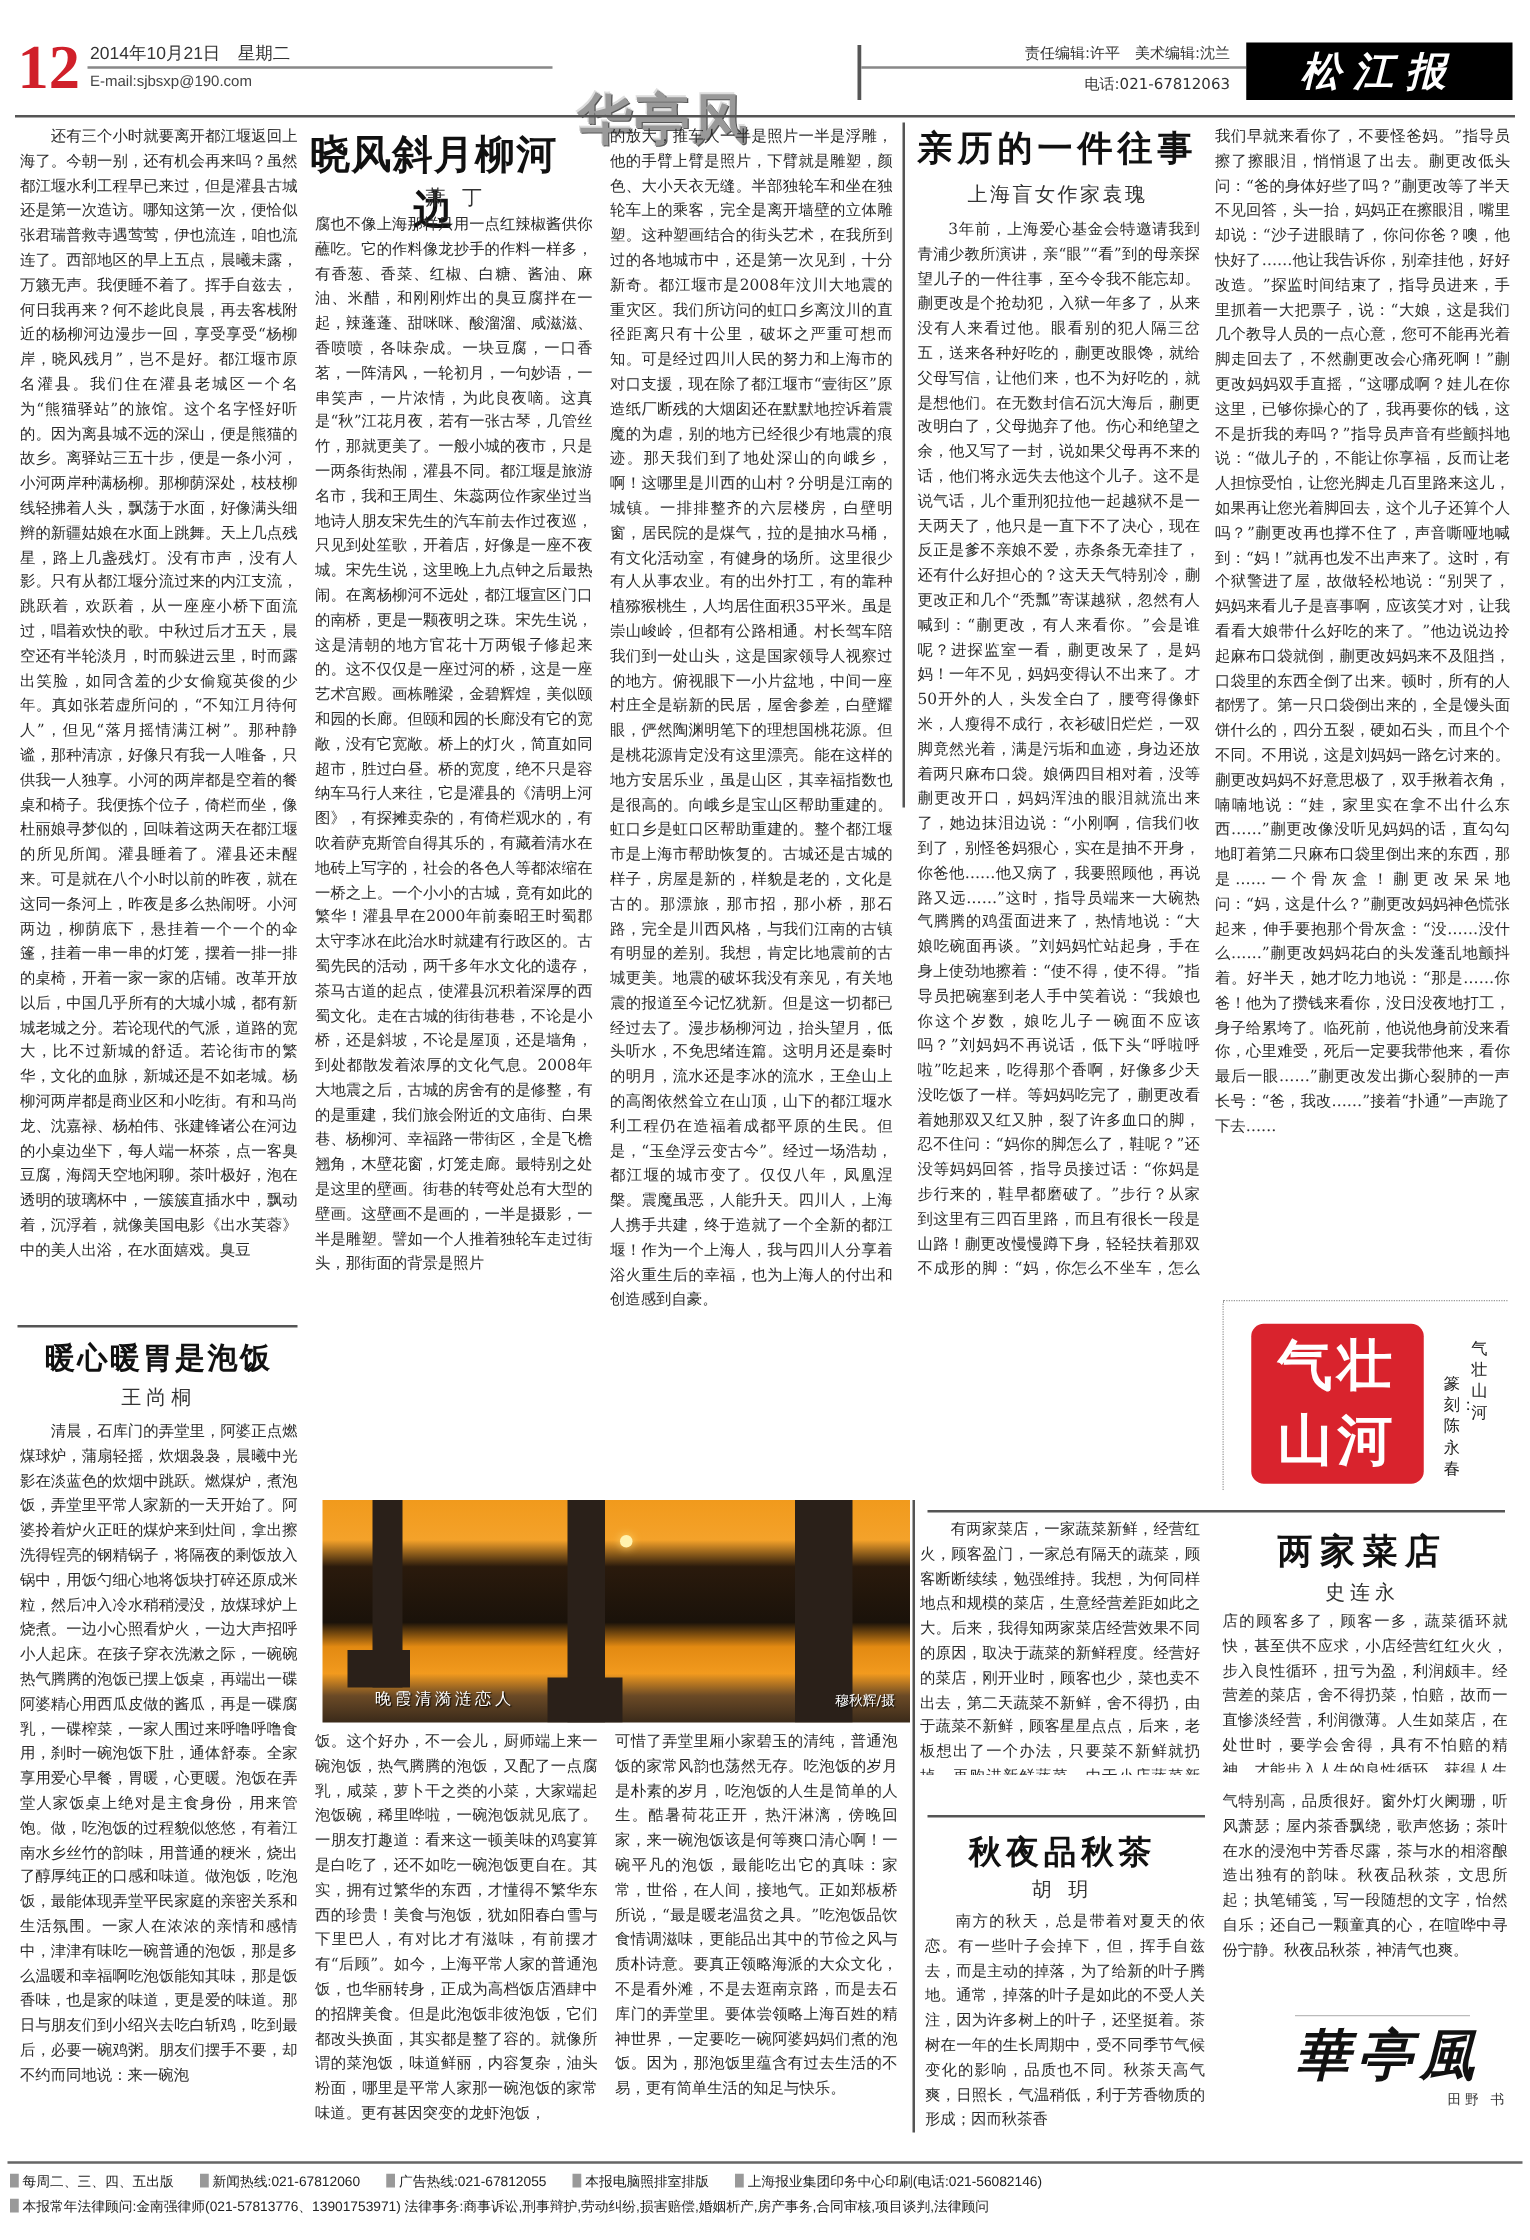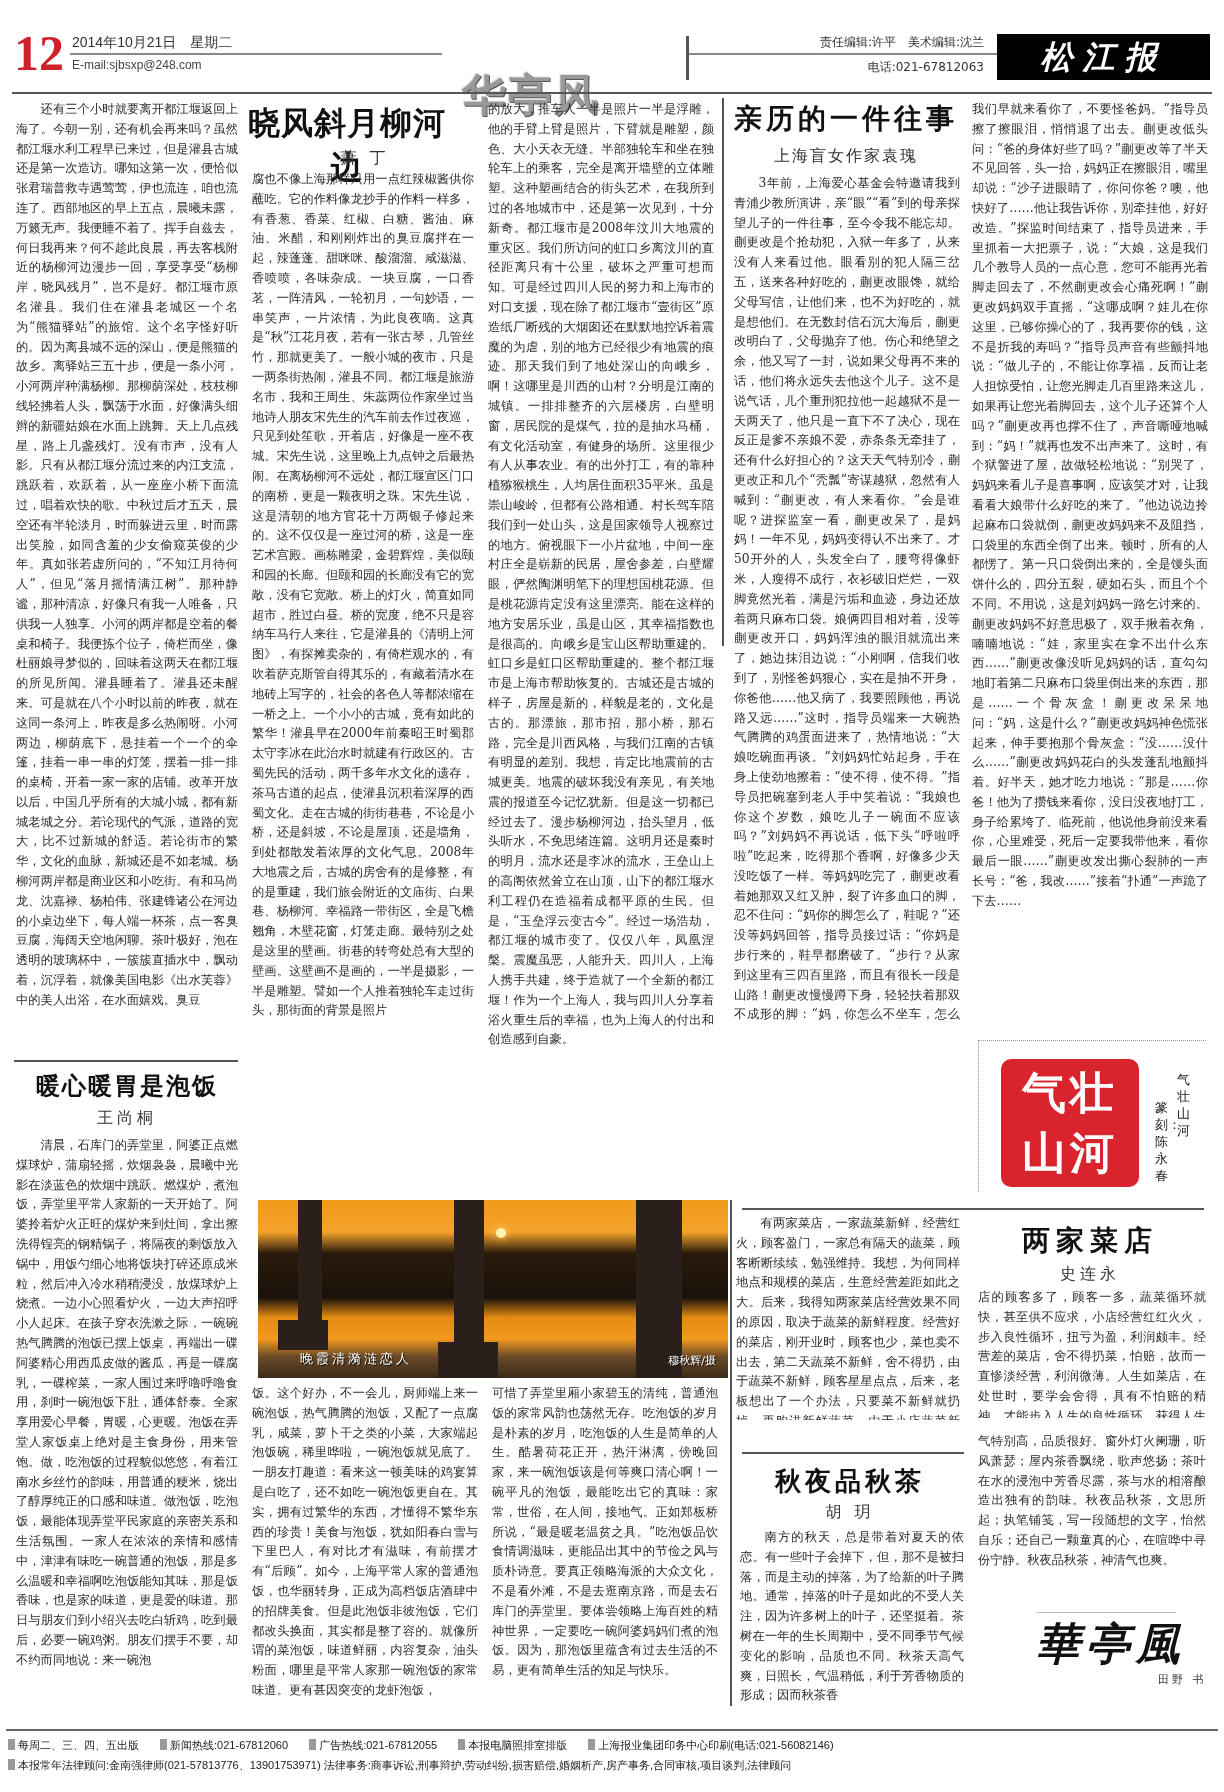--- a/index.html
+++ b/index.html
@@ -48,21 +48,21 @@
   .footer .sq { display: inline-block; width: 7px; height: 11px; background: #999; margin-right: 3px; vertical-align: -1px; }
   .footer .item { margin-right: 18px; }
 </style>
 </head>
 <body>
 
 <header class="masthead">
   <div class="page-no">12</div>
   <div class="date-line">2014年10月21日　星期二</div>
   <div class="mh-rule-left"></div>
-  <div class="email-line">E-mail:sjbsxp@248.com</div>
+  <div class="email-line">E-mail:sjbsxp@190.com</div>
   <div class="section-title">华亭风</div>
   <div class="mh-vbar"></div>
   <div class="mh-rule-right"></div>
   <div class="editors">责任编辑:许平　美术编辑:沈兰</div>
   <div class="phone">电话:021-67812063</div>
   <div class="logo">松江报</div>
 </header>
 
 <div class="hr" style="left:12px; top:92px; width:1200px;"></div>
 
@@ -136,21 +136,21 @@
     <p style="text-indent:0">店的顾客多了，顾客一多，蔬菜循环就快，甚至供不应求，小店经营红红火火，步入良性循环，扭亏为盈，利润颇丰。经营差的菜店，舍不得扔菜，怕赔，故而一直惨淡经营，利润微薄。人生如菜店，在处世时，要学会舍得，具有不怕赔的精神，才能步入人生的良性循环，获得人生的成功。</p>
   </div>
 </section>
 
 <div class="vr" style="left:730px; top:1200px; height:506px;"></div>
 <div class="hr" style="left:742px; top:1452px; width:222px;"></div>
 <section>
   <h2 class="art-title" style="left:736px; top:1464px; width:228px; font-size:26px; letter-spacing:4px;">秋夜品秋茶</h2>
   <div class="byline" style="left:736px; top:1502px; width:228px;">胡 玥</div>
   <div class="col" style="left:740px; top:1528px; width:224px; height:180px;">
-    <p>南方的秋天，总是带着对夏天的依恋。有一些叶子会掉下，但，那不是被扫落，而是主动的掉落，为了给新的叶子腾地。通常，掉落的叶子是如此的不受人关注，因为许多树上的叶子，还坚挺着。茶树在一年的生长周期中，受不同季节气候变化的影响，品质也不同。秋茶天高气爽，日照长，气温稍低，利于芳香物质的形成；因而秋茶香</p>
+    <p>南方的秋天，总是带着对夏天的依恋。有一些叶子会掉下，但，挥手自兹去，而是主动的掉落，为了给新的叶子腾地。通常，掉落的叶子是如此的不受人关注，因为许多树上的叶子，还坚挺着。茶树在一年的生长周期中，受不同季节气候变化的影响，品质也不同。秋茶天高气爽，日照长，气温稍低，利于芳香物质的形成；因而秋茶香</p>
   </div>
   <div class="col" style="left:978px; top:1432px; width:228px; height:170px;">
     <p style="text-indent:0">气特别高，品质很好。窗外灯火阑珊，听风萧瑟；屋内茶香飘绕，歌声悠扬；茶叶在水的浸泡中芳香尽露，茶与水的相溶酿造出独有的韵味。秋夜品秋茶，文思所起；执笔铺笺，写一段随想的文字，怡然自乐；还自己一颗童真的心，在喧哗中寻份宁静。秋夜品秋茶，神清气也爽。</p>
   </div>
 </section>
 
 <div class="calli-rule"></div>
 <div class="calli-sign">華亭風</div>
 <div class="calli-credit">田野 书</div>
 

